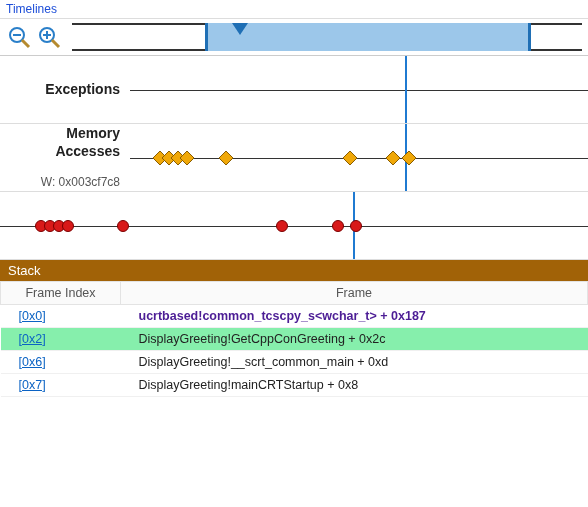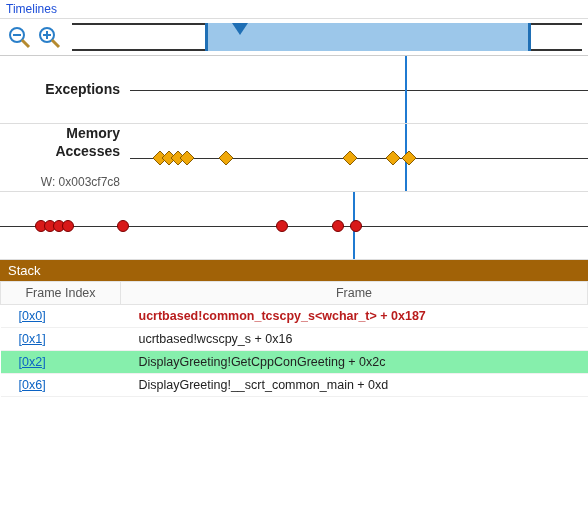--- a/index.html
+++ b/index.html
@@ -124,21 +124,21 @@
   table.stack th.name { text-align: center; }
   table.stack td {
     padding: 4px 18px;
     border-bottom: 1px solid #f0f0f0;
   }
   table.stack td.frame a {
     color: #0b63c4;
     text-decoration: underline;
     cursor: pointer;
   }
-  table.stack tr.bold td.name { font-weight: 700; color:#b91c1c;}
+  table.stack tr.bold td.name { font-weight: 700; color:#4c1d95;}
   table.stack tr.hover td { background: #86efac; }
   table.stack td.name { color: #222; }
 </style>
 </head>
 <body>
 
 <div class="section-title">Timelines</div>
 
 <div class="timelines-top">
   <div class="zoom-btn">
@@ -276,26 +276,26 @@
     <tr>
       <th style="width:120px;">Frame Index</th>
       <th class="name">Frame</th>
     </tr>
   </thead>
   <tbody id="stack-body">
       <tr class="bold">
         <td class="frame"><a>[0x0]</a></td>
         <td class="name">ucrtbased!common_tcscpy_s&lt;wchar_t&gt; + 0x187</td>
       </tr>
-      <tr>
-        <td class="frame"><a>[0x1]</a></td>
-        <td class="name">ucrtbased!wcscpy_s + 0x16</td>
-      </tr>
       <tr class="hover">
         <td class="frame"><a>[0x2]</a></td>
         <td class="name">DisplayGreeting!GetCppConGreeting + 0x2c</td>
       </tr>
       <tr>
         <td class="frame"><a>[0x6]</a></td>
         <td class="name">DisplayGreeting!__scrt_common_main + 0xd</td>
       </tr>
+      <tr>
+        <td class="frame"><a>[0x7]</a></td>
+        <td class="name">DisplayGreeting!mainCRTStartup + 0x8</td>
+      </tr>
     </tbody>
 </table>
 
 </body></html>

